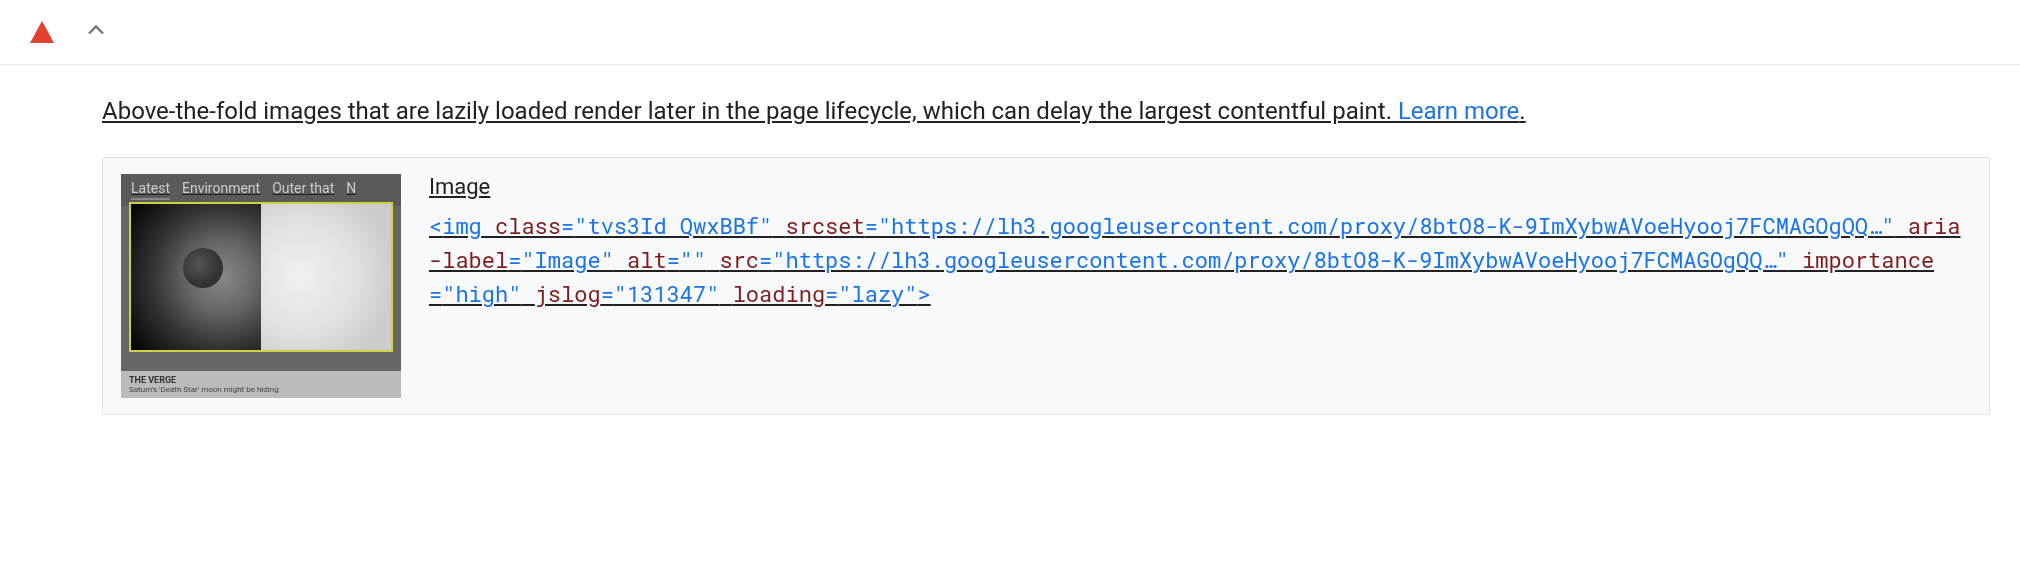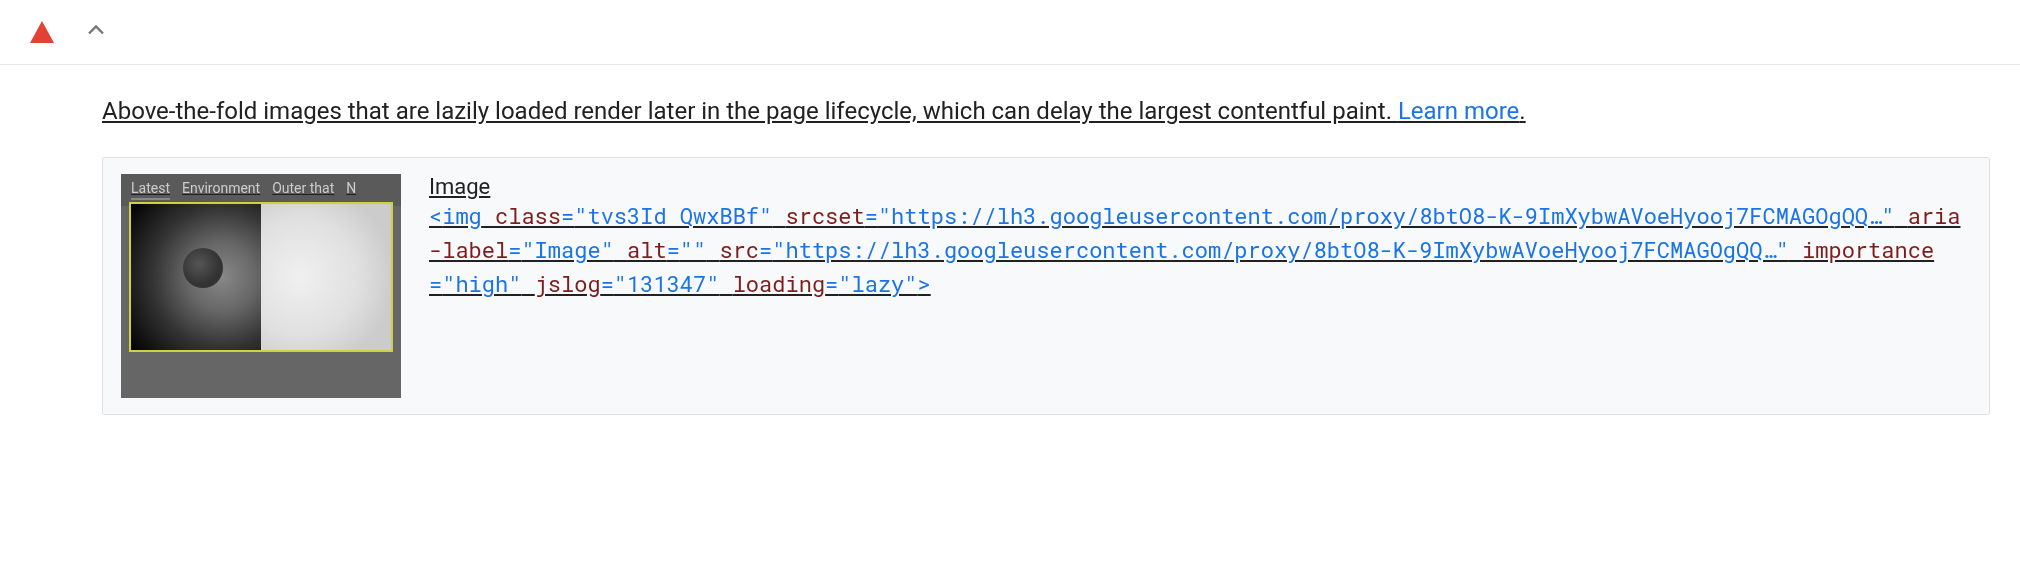--- a/index.html
+++ b/index.html
@@ -142,20 +142,21 @@
       font-size: 8px;
       color: #444;
     }
     .element-details {
       flex: 1;
       min-width: 0;
     }
     .element-label {
       font-size: 22px;
       color: #212121;
+      margin-bottom: 10px;
     }
     .code-snippet {
       font-family: "Roboto Mono", Menlo, Consolas, monospace;
       font-size: 22px;
       line-height: 1.55;
       color: #1a73e8;
       word-break: break-all;
       white-space: normal;
     }
     .code-snippet .angle,
@@ -195,20 +196,24 @@
         <div class="thumb-tabs">
           <span>Latest</span>
           <span>Environment</span>
           <span>Outer that</span>
           <span>N</span>
         </div>
         <div class="thumb-image-area">
           <div class="moon-left"></div>
           <div class="moon-right"></div>
         </div>
+        <div class="thumb-footer">
+          <div class="thumb-source">THE VERGE</div>
+          <div class="thumb-caption">Saturn's 'Death Star' moon might be hiding</div>
+        </div>
       </div>
       <div class="element-details">
         <div class="element-label">Image</div>
         <div class="code-snippet" id="code-snippet-target"><span class="angle">&lt;</span><span class="tag">img</span> <span class="attr">class</span><span class="eq">=</span><span class="val">"tvs3Id QwxBBf"</span> <span class="attr">srcset</span><span class="eq">=</span><span class="val">"https://lh3.googleusercontent.com/proxy/8btO8-K-9ImXybwAVoeHyooj7FCMAGOgQQ…"</span> <span class="attr">aria-label</span><span class="eq">=</span><span class="val">"Image"</span> <span class="attr">alt</span><span class="eq">=</span><span class="val">""</span> <span class="attr">src</span><span class="eq">=</span><span class="val">"https://lh3.googleusercontent.com/proxy/8btO8-K-9ImXybwAVoeHyooj7FCMAGOgQQ…"</span> <span class="attr">importance</span><span class="eq">=</span><span class="val">"high"</span> <span class="attr">jslog</span><span class="eq">=</span><span class="val">"131347"</span> <span class="attr">loading</span><span class="eq">=</span><span class="val">"lazy"</span><span class="angle">&gt;</span></div>
       </div>
     </div>
   </div>
 </div>
 
 </body></html>

